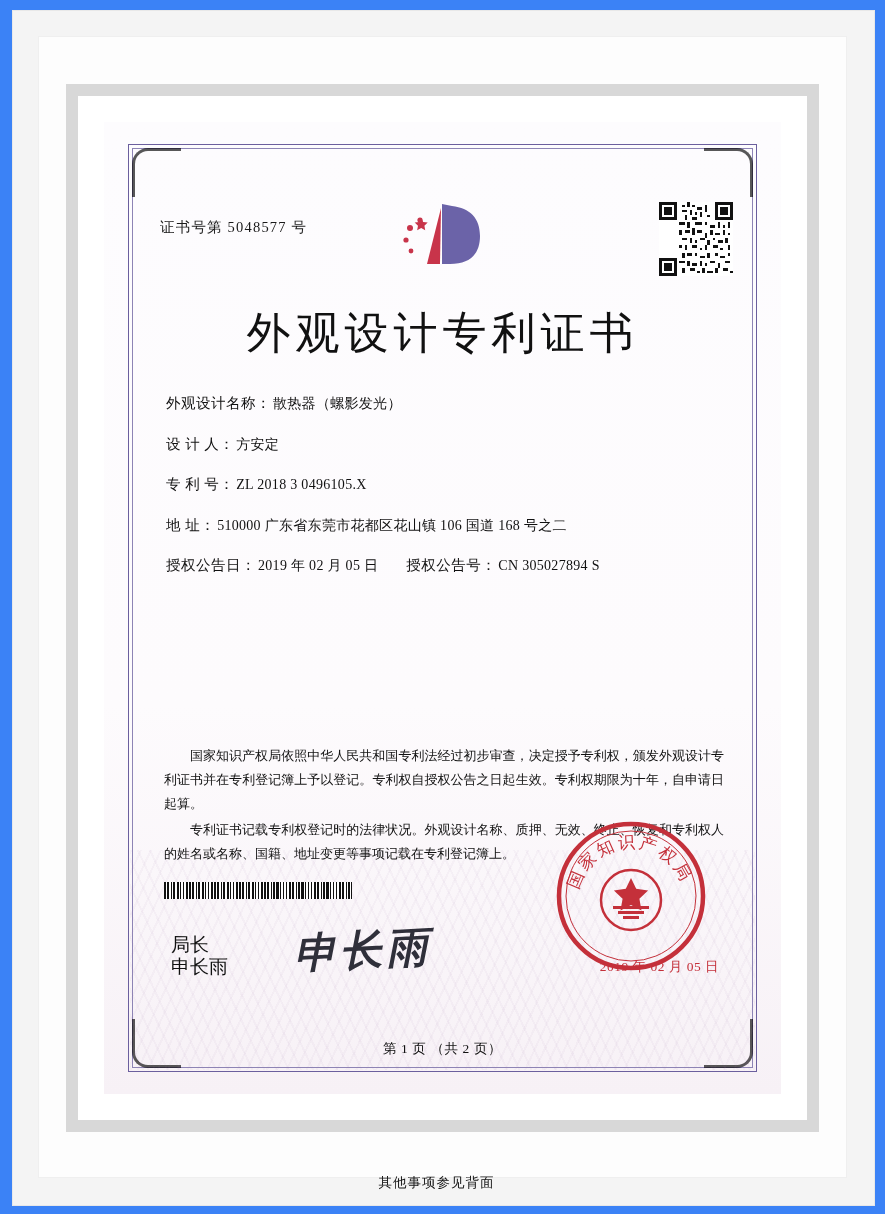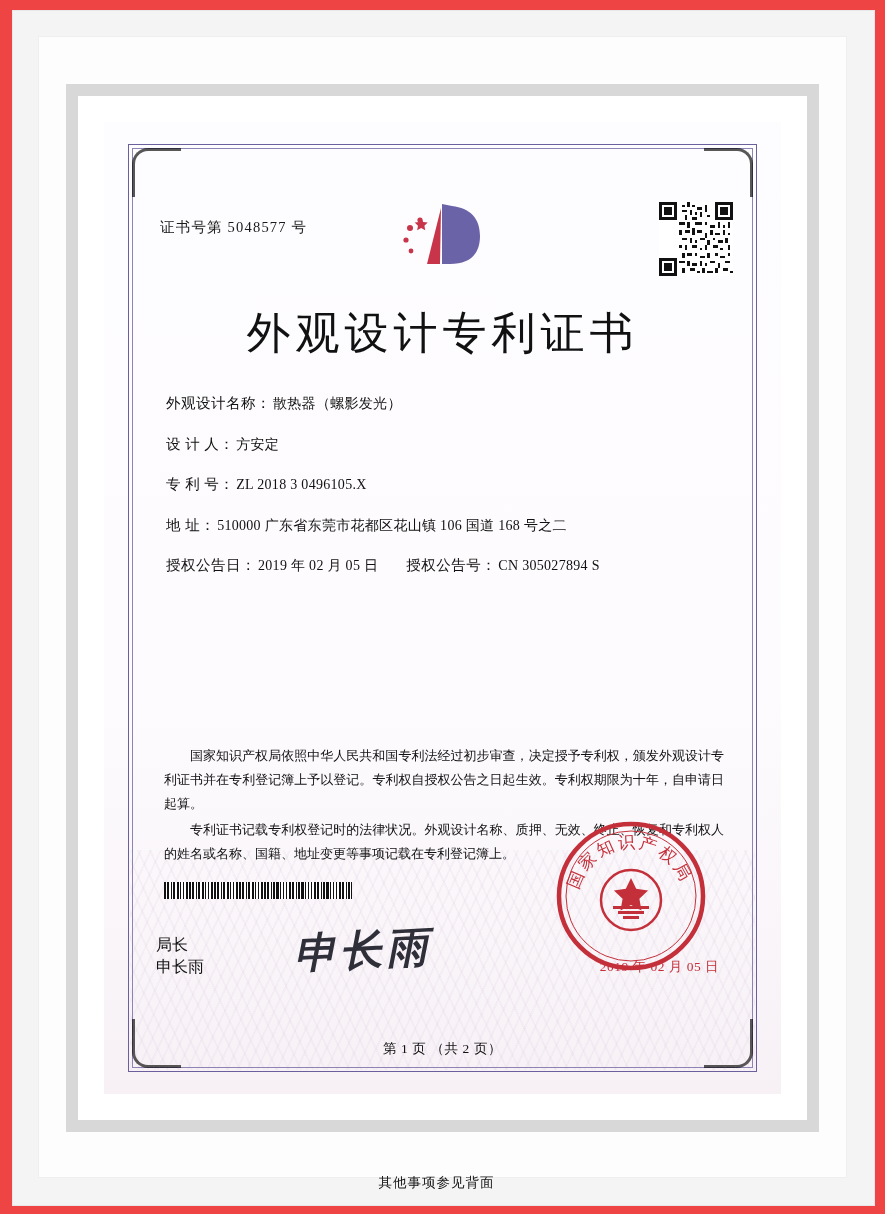--- a/index.html
+++ b/index.html
@@ -12,21 +12,21 @@
     height: 1214px;
     font-family: "Liberation Serif", serif;
     overflow: hidden;
   }
 
   
   .page {
     position: relative;
     width: 885px;
     height: 1214px;
-    background: #ef4444;
+    background: #3b82f6;
   }
   .frame-outer {
     position: absolute;
     left: 12px; top: 10px;
     width: 861px; height: 1194px;
     background: #f4f4f4;
     border: 1px solid #e8e8e8;
   }
   .frame-mid {
     position: absolute;
@@ -172,22 +172,22 @@
     width: 188px; height: 17px;
     background:
       repeating-linear-gradient(90deg,
         #111 0 2px, #fff 2px 3px, #111 3px 4.5px, #fff 4.5px 6.5px,
         #111 6.5px 7.5px, #fff 7.5px 9px, #111 9px 11px, #fff 11px 12.5px);
   }
 
   
   .sig-label {
     position: absolute;
-    left: 52px; top: 812px;
-    font-size: 16px;
+    left: 67px; top: 812px;
+    font-size: 19px;
     line-height: 22px;
     color: #111;
   }
   .sig-hand {
     position: absolute;
     left: 190px; top: 800px;
     width: 160px; height: 62px;
     font-family: "DejaVu Serif", serif;
     font-size: 42px;
     font-style: italic;

